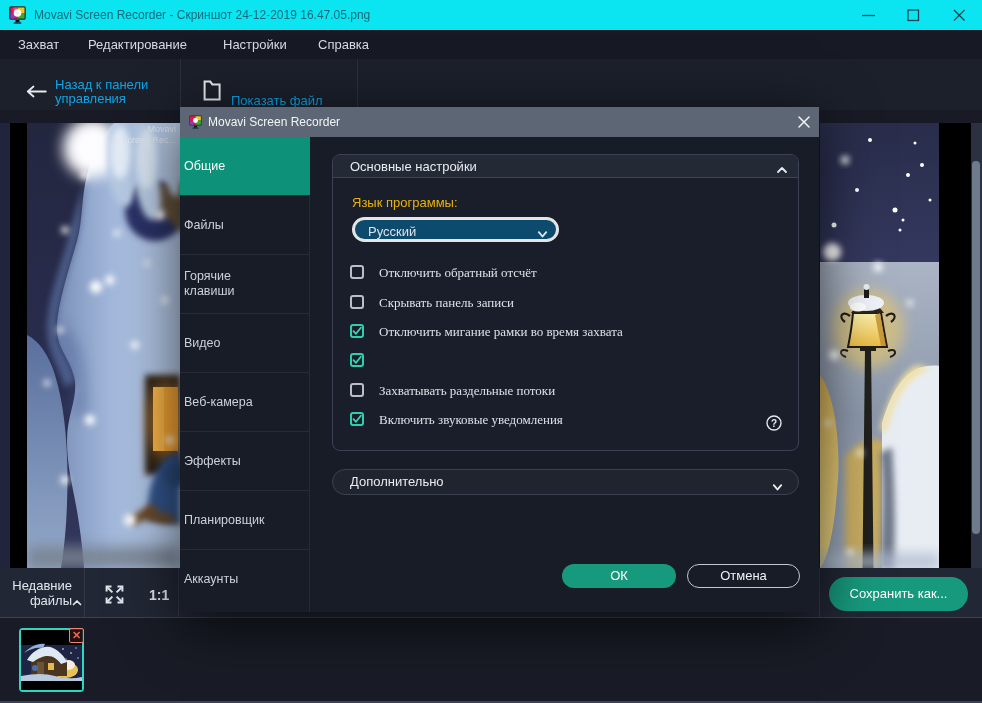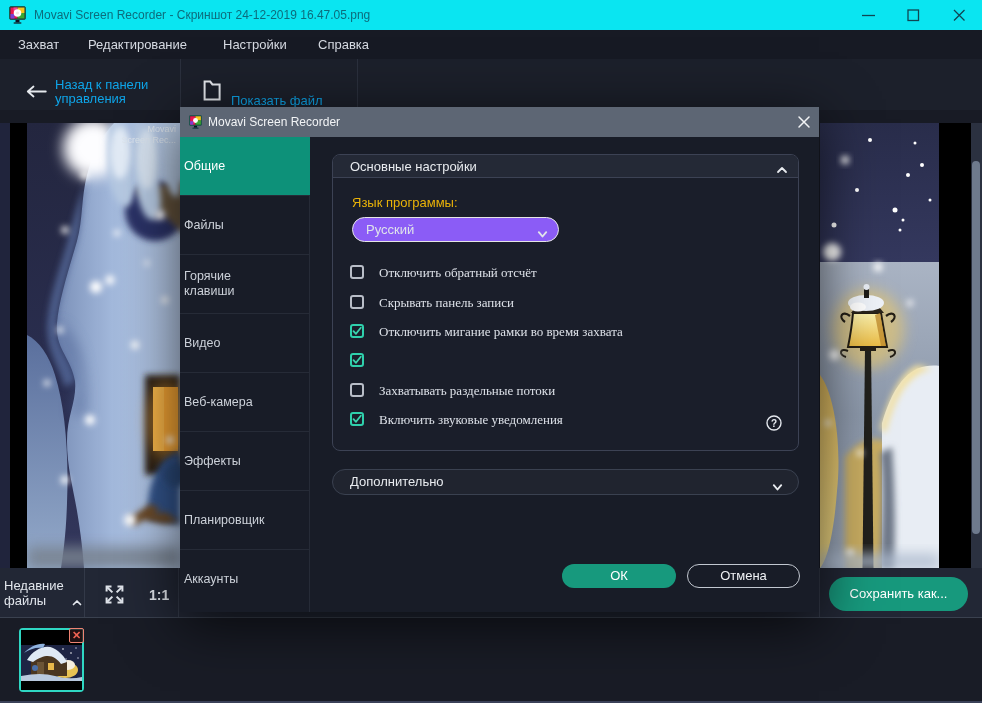--- a/index.html
+++ b/index.html
@@ -27,21 +27,21 @@
   #blackL { left:10px; top:123px; width:17px; height:445px; background:#000; }
   #blackR { left:939px; top:123px; width:32px; height:445px; background:#000; }
   #sbtrack { left:971px; top:123px; width:11px; height:445px; background:#2b3140; }
   #sbthumb { left:972px; top:161px; width:8px; height:373px; background:#6e7a8d; border-radius:4px; }
   #wmark { right:806px; top:124px; text-align:right; font-size:9px; line-height:11px;
     color:#dde5ee; }
 
   
   #botbar { left:0; top:568px; width:982px; height:49px; background:#222735; }
   .bsep { top:568px; width:1px; height:49px; background:#333948; }
-  #recent { left:4px; top:578px; width:68px; text-align:left; color:#e2e6ec;
+  #recent { left:4px; top:578px; width:68px; text-align:right; color:#e2e6ec;
     font-size:13px; line-height:15px; }
   #ratio { left:149px; top:587px; color:#e2e6ec; font-size:14px; font-weight:bold; }
   #savebtn { left:829px; top:577px; width:139px; height:34px; background:#17997d;
     border-radius:17px; color:#fff; font-size:13px; text-align:center; line-height:34px; }
 
   
   #botpanel { left:0; top:617px; width:982px; height:86px; background:#191c26;
     border-top:1px solid #3a414f; }
   #thumb { left:19px; top:628px; width:65px; height:64px; background:#000;
     border:2px solid #2fd7c3; border-radius:4px; }
@@ -60,22 +60,22 @@
     border-bottom:1px solid #262b37; display:flex; align-items:center; padding-left:4px; }
   .tabsel { background:#0d9179; color:#fff; }
   #dlgcontent { left:131px; top:30px; width:508px; height:475px; }
 
   .panel { left:21px; top:17px; width:467px; height:297px; border:1px solid #3c4254;
     border-radius:8px; background:#1a1e2a; }
   .panelhead { left:0; top:0; width:465px; height:23px; background:#242936;
     border-bottom:1px solid #3c4254; border-radius:7px 7px 0 0; color:#e8ebef;
     font-size:13px; line-height:23px; padding-left:17px; }
   .lbl { color:#eab308; font-size:13px; }
-  #dropdown { left:41px; top:80px; width:207px; height:25px; background:#8b5cf6;
-    border:1px solid #e5e5e5; border-radius:13px; color:#dfe3ea; font-size:13px;
+  #dropdown { left:41px; top:80px; width:207px; height:25px; background:#0c4a6e;
+    border:3px solid #e5e5e5; border-radius:13px; color:#dfe3ea; font-size:13px;
     line-height:23px; padding-left:13px; }
   .cb { left:39px; width:14px; height:14px; border:2px solid #b9bec8; border-radius:3px; }
   .cbc { border-color:#2fd0ac; }
   .cbl { left:68px; color:#dde1e8; font-size:13px;font-family:Liberation Serif, serif; }
   #extra { left:21px; top:332px; width:467px; height:26px; background:#20242f;
     border:1px solid #3a4150; border-radius:13px; color:#e8ebef; font-size:13px;
     line-height:24px; padding-left:17px; }
   #okbtn { left:251px; top:427px; width:114px; height:24px; background:#17997d;
     border-radius:12px; color:#fff; font-size:13px; text-align:center; line-height:24px; }
   #cancelbtn { left:376px; top:427px; width:113px; height:24px; border:1px solid #c2c7d0;

